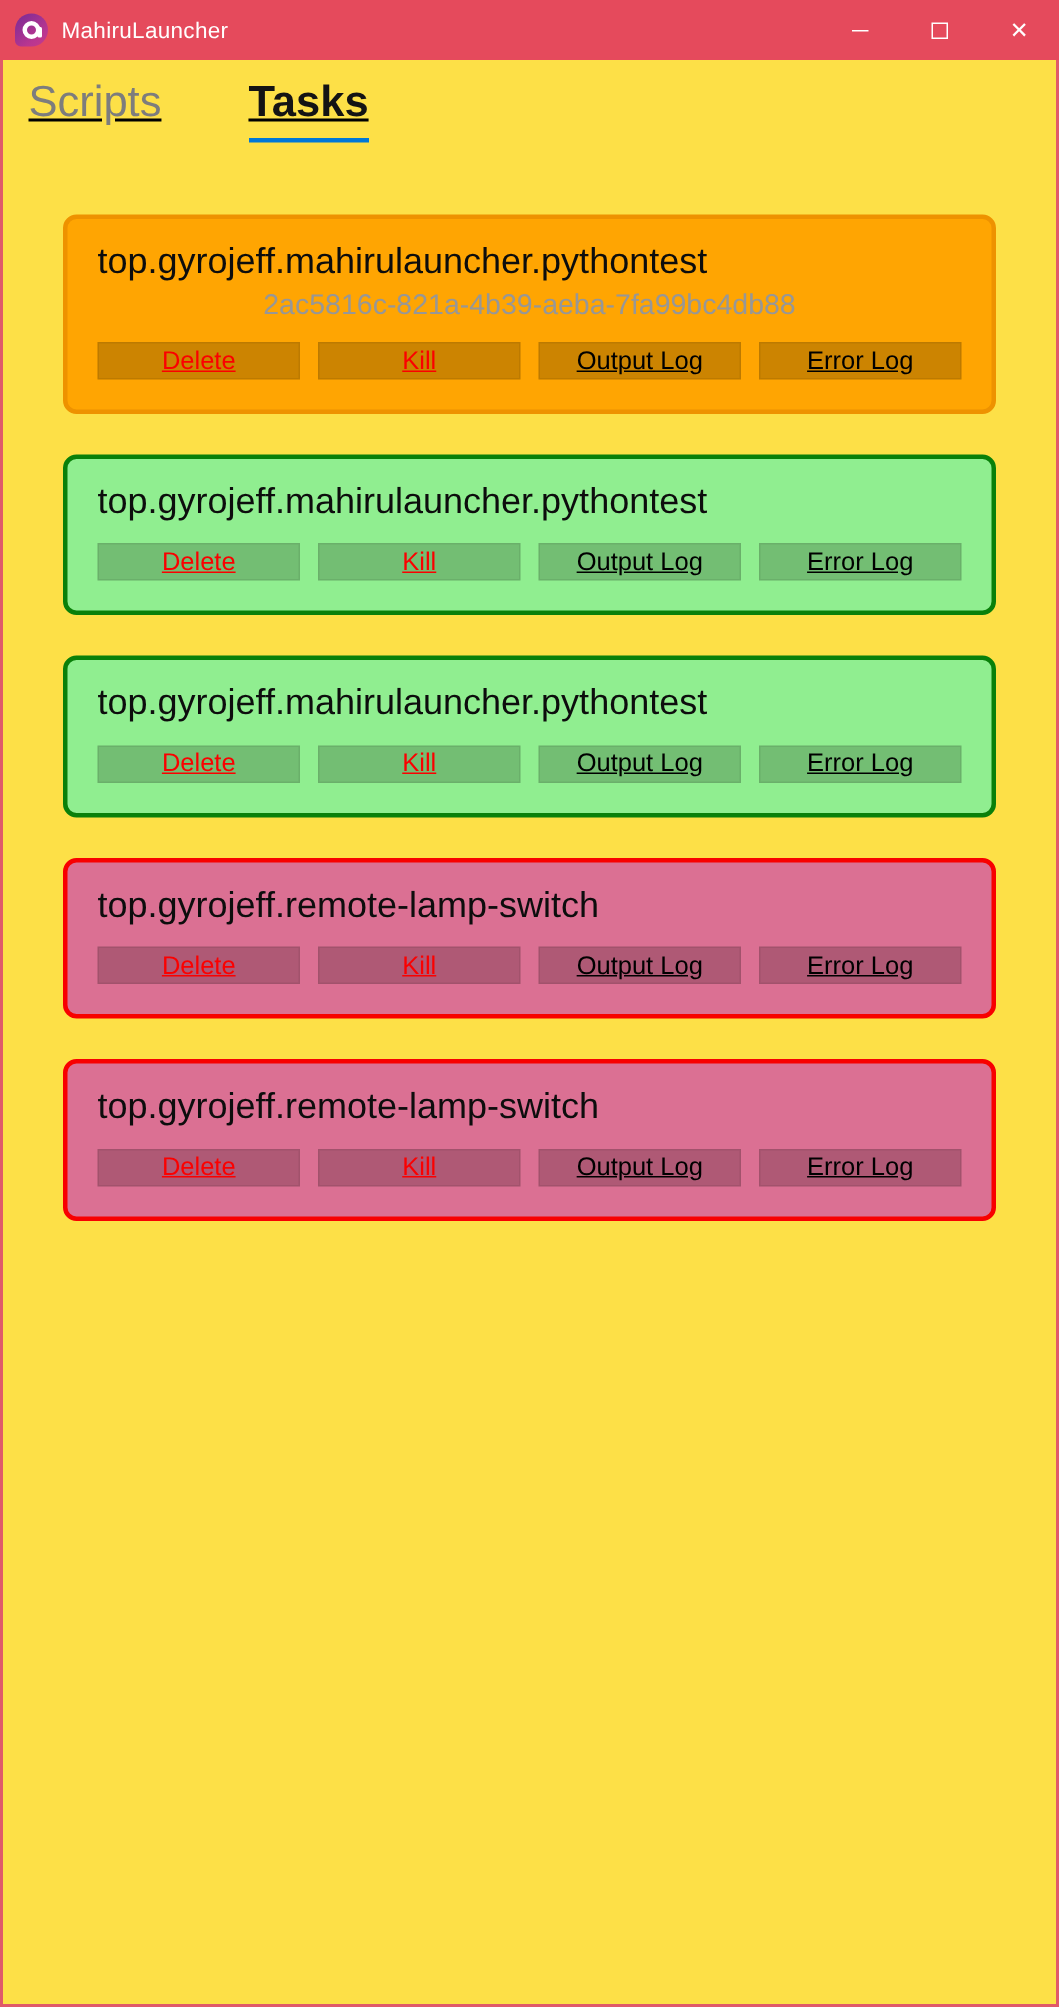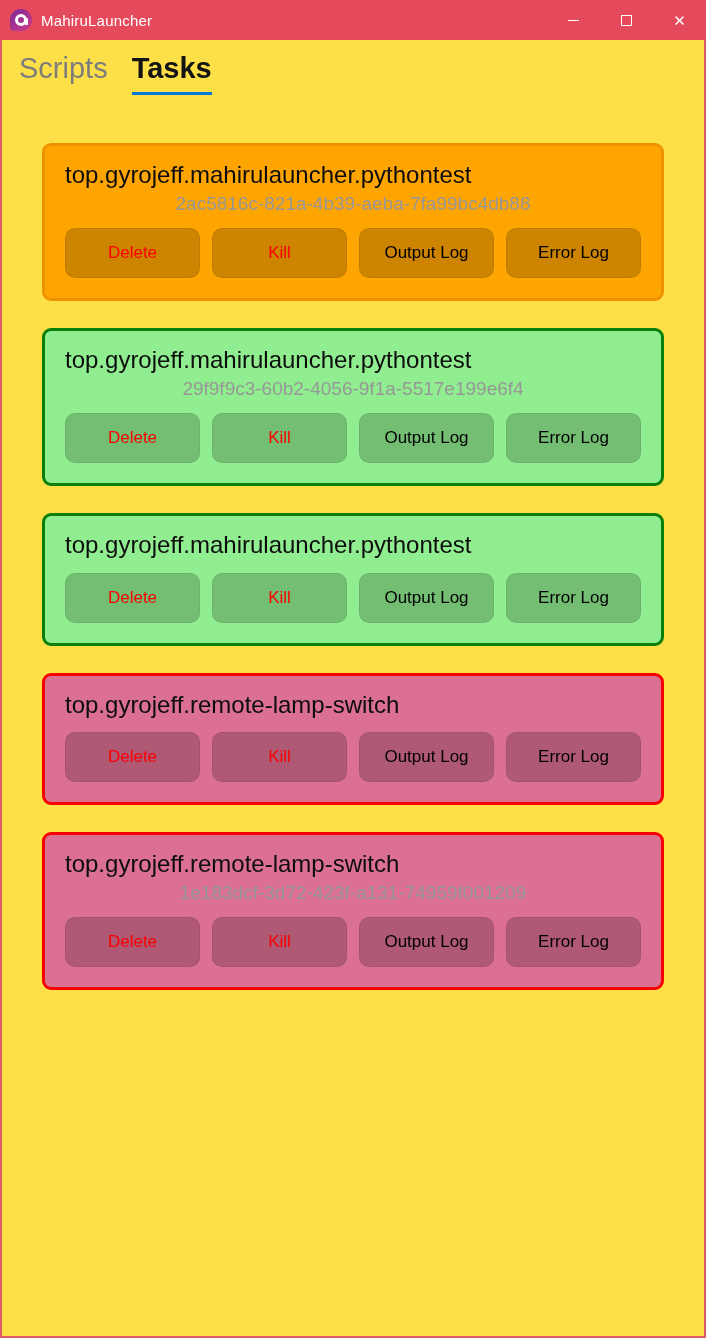--- a/index.html
+++ b/index.html
@@ -42,43 +42,44 @@
   .win-controls { display: flex; height: 100%; }
   .win-btn {
     width: 53px; height: 100%; display: flex; align-items: center; justify-content: center;
     cursor: default; color: #fff; font-size: 15px;
   }
   .glyph-min { width: 11px; height: 1px; background: #fff; }
   .glyph-max { width: 11px; height: 11px; border: 1px solid #fff; }
   .glyph-close { font-size: 15px; line-height: 1; }
 
   
-  .tabbar { display: flex; gap: 24px; padding: 12px 17px 0 17px; align-items: flex-start; }
+  .tabbar { display: flex; gap: 44px; padding: 12px 17px 0 17px; align-items: flex-start; text-decoration: underline; }
   .tab { font-size: 29px; color: #7d7d7d; padding-bottom: 7px; border-bottom: 3px solid transparent; cursor: default; }
-  .tab.active { color: #141414; font-weight: 700; border-bottom-color: #0078d7; }
+  .tab.active { color: #141414; font-weight: 700; border-bottom-color: #0078d7; margin-left: 14px; }
 
   
   .task-list { padding: 24px 40px 0 40px; }
   .task-card {
     border: 3px solid #000; border-radius: 9px;
     padding: 13px 20px 20px 20px;
     margin-bottom: 27px;
     margin-top: 24px;
   }
   .task-name { font-size: 24px; color: #0d0d0d; line-height: 1.35; }
   .task-uuid { font-size: 19px; color: #979797; line-height: 1.3; margin-top: 1px; text-align: center; }
   .btn-row { display: flex; gap: 12px; margin-top: 11px; }
   .task-btn {
-    flex: 1 1 0; height: 50px;
+    flex: 1 1 0; height: 25px;
     background: rgba(0,0,0,0.2);
     border: 1px solid rgba(0,0,0,0.07);
-    border-radius: 10px;
+    border-radius: 0;
     display: flex; align-items: center; justify-content: center;
     font-size: 17px; color: #000; cursor: default;
     font-family: "Liberation Sans", sans-serif;
+    text-decoration: underline;
   }
   .task-btn.danger { color: #fb0000; }
 </style>
 </head>
 <body>
 
 <div class="window">
 
   <div class="titlebar">
     <div class="app-logo"></div>
@@ -109,21 +110,20 @@
       <div class="btn-row">
         <div class="task-btn danger">Delete</div>
         <div class="task-btn danger">Kill</div>
         <div class="task-btn">Output Log</div>
         <div class="task-btn">Error Log</div>
       </div>
     </div>
 
     <div class="task-card" style="background: rgb(144, 238, 144); border-color: rgb(10, 128, 10);">
       <div class="task-name">top.gyrojeff.mahirulauncher.pythontest</div>
-      <div class="task-uuid">29f9f9c3-60b2-4056-9f1a-5517e199e6f4</div>
       <div class="btn-row">
         <div class="task-btn danger">Delete</div>
         <div class="task-btn danger">Kill</div>
         <div class="task-btn">Output Log</div>
         <div class="task-btn">Error Log</div>
       </div>
     </div>
 
     <div class="task-card" style="background: rgb(144, 238, 144); border-color: rgb(10, 128, 10);">
       <div class="task-name">top.gyrojeff.mahirulauncher.pythontest</div>
@@ -140,21 +140,20 @@
       <div class="btn-row">
         <div class="task-btn danger">Delete</div>
         <div class="task-btn danger">Kill</div>
         <div class="task-btn">Output Log</div>
         <div class="task-btn">Error Log</div>
       </div>
     </div>
 
     <div class="task-card" style="background: rgb(219, 112, 147); border-color: rgb(248, 0, 0);">
       <div class="task-name">top.gyrojeff.remote-lamp-switch</div>
-      <div class="task-uuid">1e183dcf-3d72-423f-a131-74959f001209</div>
       <div class="btn-row">
         <div class="task-btn danger">Delete</div>
         <div class="task-btn danger">Kill</div>
         <div class="task-btn">Output Log</div>
         <div class="task-btn">Error Log</div>
       </div>
     </div>
 
   </div>
 </div>

